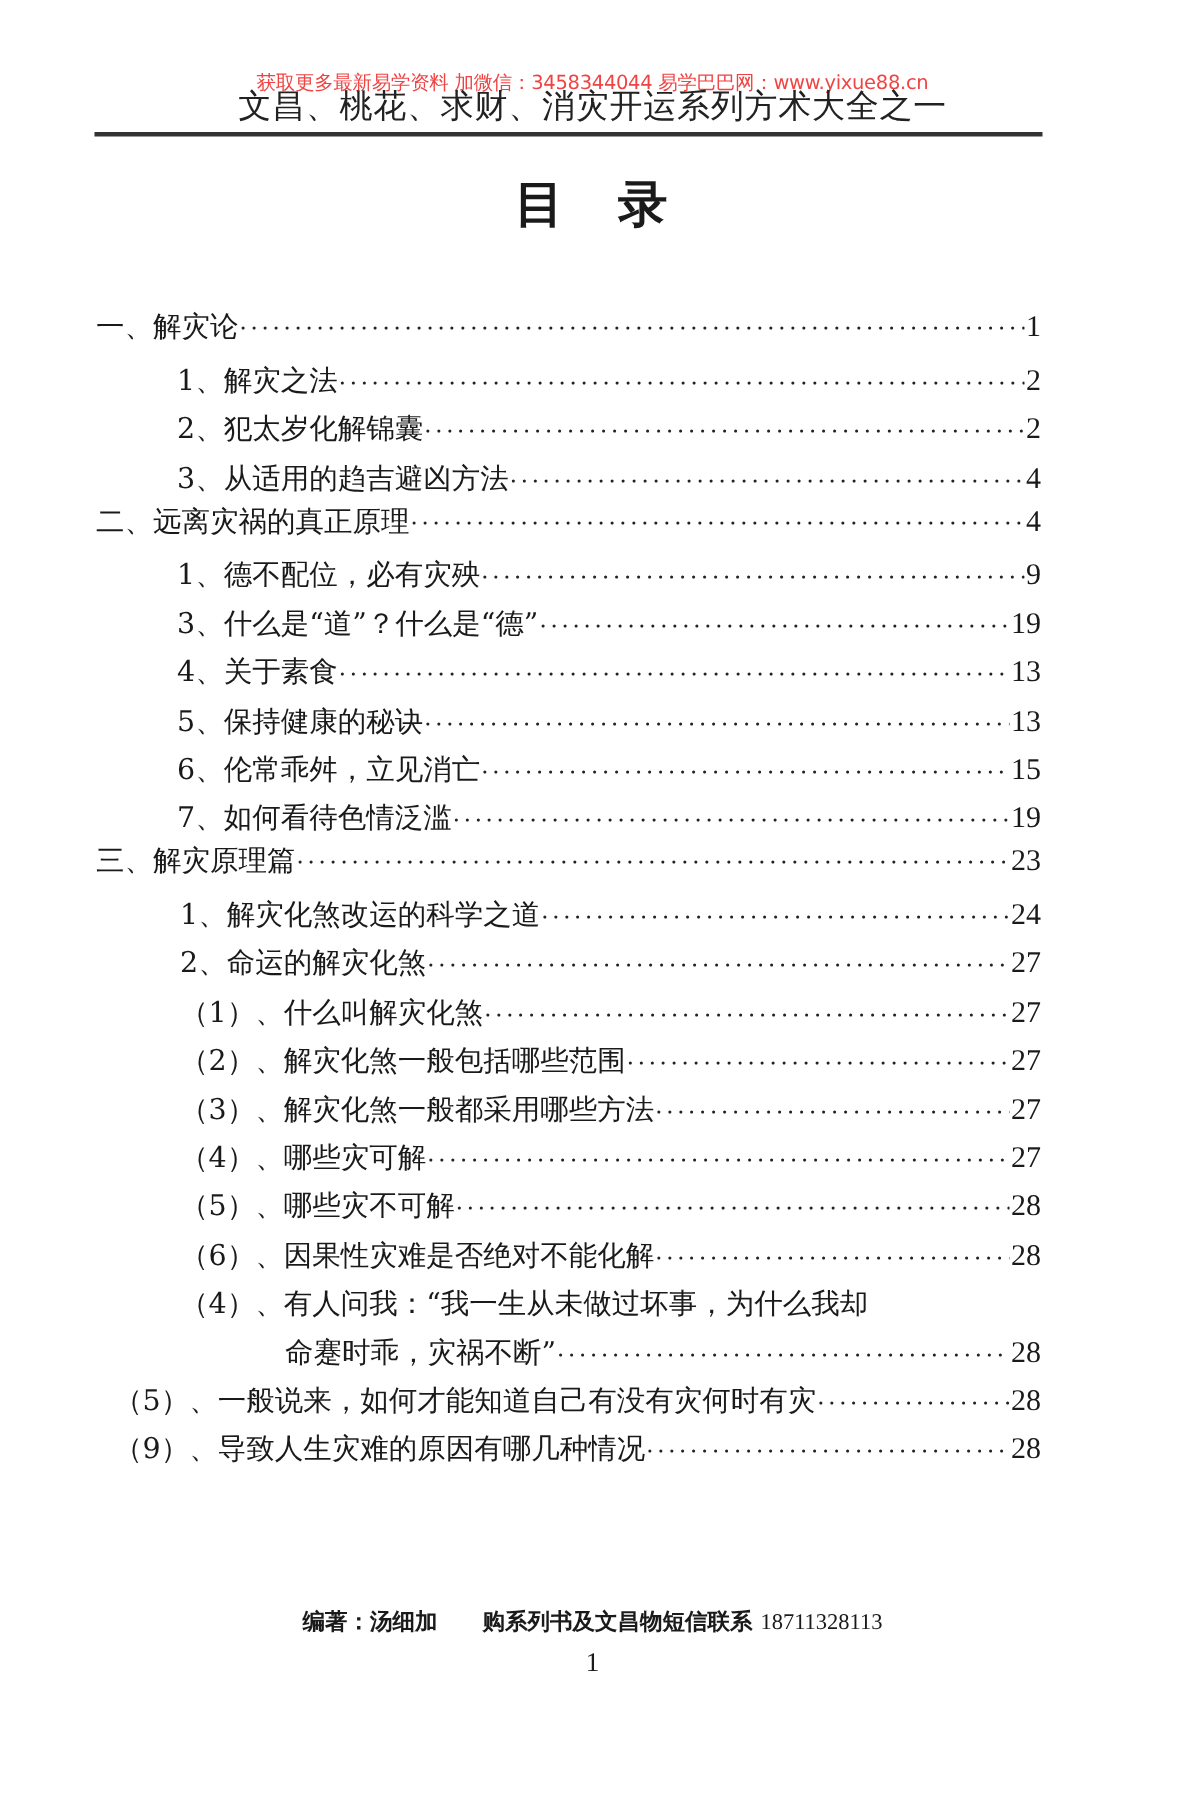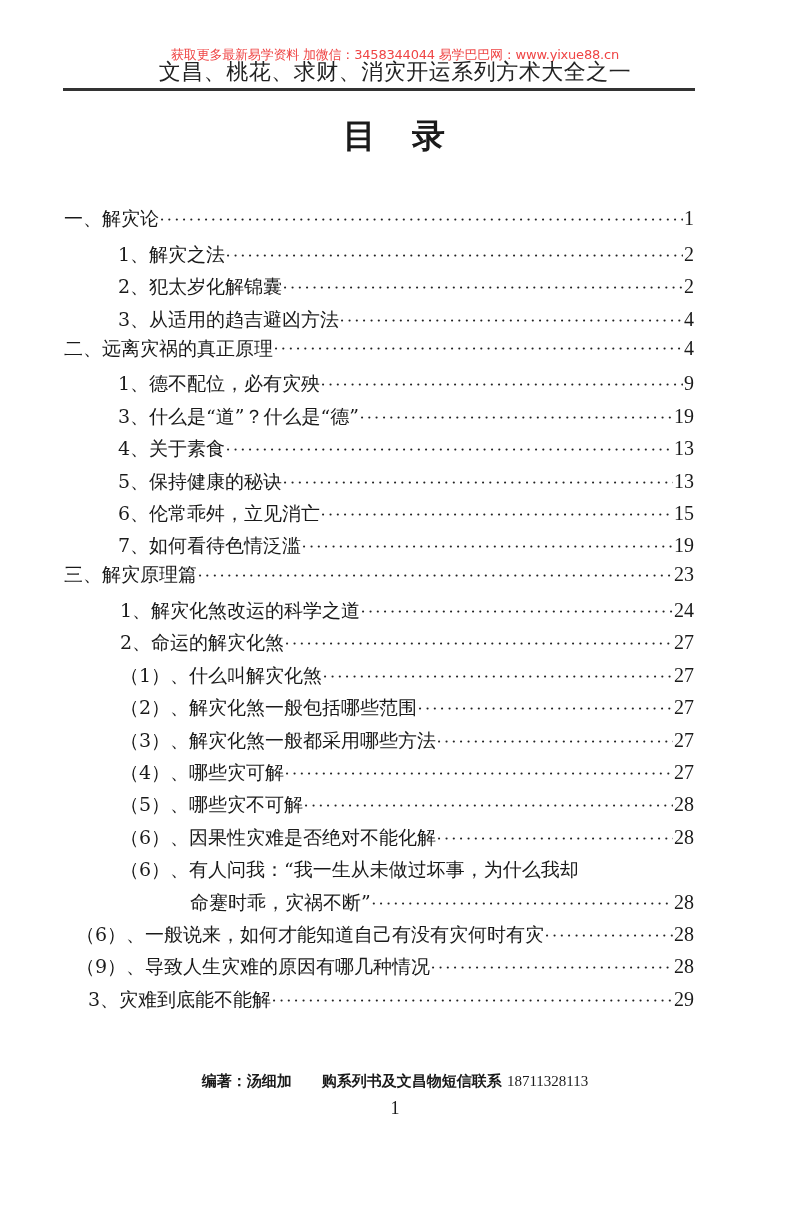--- a/index.html
+++ b/index.html
@@ -141,41 +141,36 @@
     <span class="lbl">（5）、哪些灾不可解</span>
     <span class="dots"></span>
     <span class="pg">28</span>
   </div>
   <div class="row lvl2">
     <span class="lbl">（6）、因果性灾难是否绝对不能化解</span>
     <span class="dots"></span>
     <span class="pg">28</span>
   </div>
   <div class="row lvl2 first-line">
-    <span class="lbl">（6）、有人问我：“我一生从未做过坏事，为什么我却</span>
+    <span class="lbl">（4）、有人问我：“我一生从未做过坏事，为什么我却</span>
   </div>
   <div class="row cont">
     <span class="lbl">命蹇时乖，灾祸不断”</span>
     <span class="dots"></span>
     <span class="pg">28</span>
   </div>
   <div class="row lvl-out">
-    <span class="lbl">（6）、一般说来，如何才能知道自己有没有灾何时有灾</span>
+    <span class="lbl">（5）、一般说来，如何才能知道自己有没有灾何时有灾</span>
     <span class="dots"></span>
     <span class="pg">28</span>
   </div>
   <div class="row lvl-out">
     <span class="lbl">（9）、导致人生灾难的原因有哪几种情况</span>
     <span class="dots"></span>
     <span class="pg">28</span>
-  </div>
-  <div class="row lvl-out2">
-    <span class="lbl">3、灾难到底能不能解</span>
-    <span class="dots"></span>
-    <span class="pg">29</span>
   </div>
 </div>
 
 <div class="footer">
   <span>编著：汤细加</span><span class="gap"></span><span>购系列书及文昌物短信联系</span>
   <span class="phone">18711328113</span>
 </div>
 <div class="page-num">1</div>
 
 </body></html>

